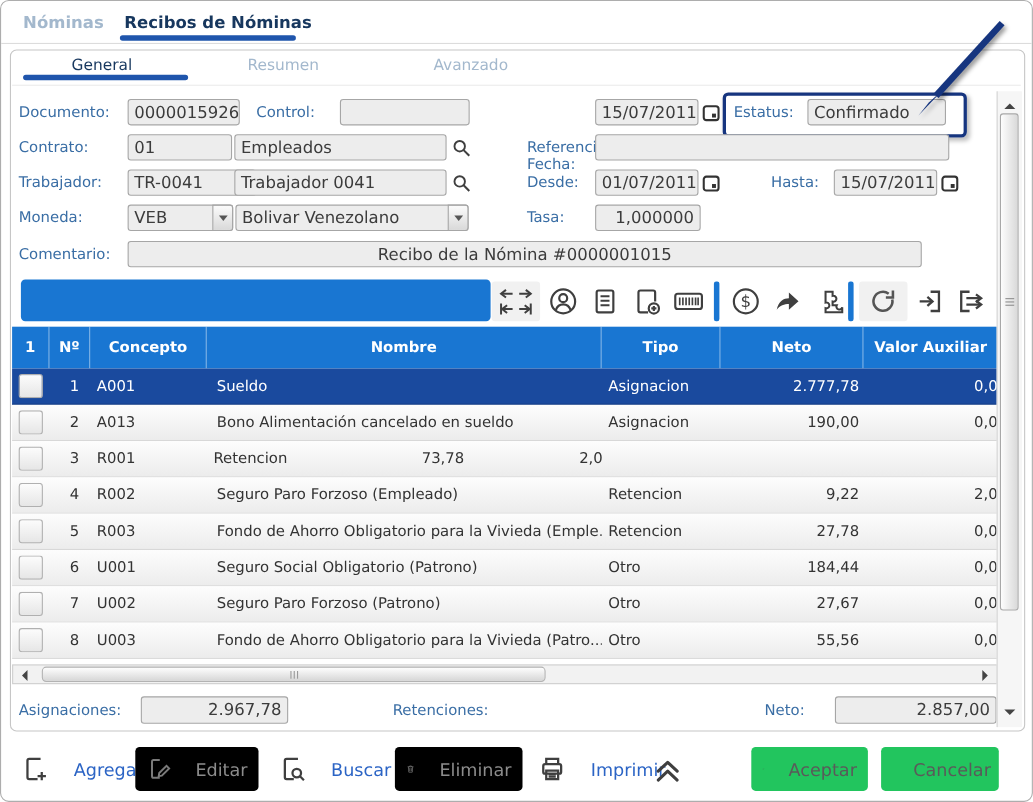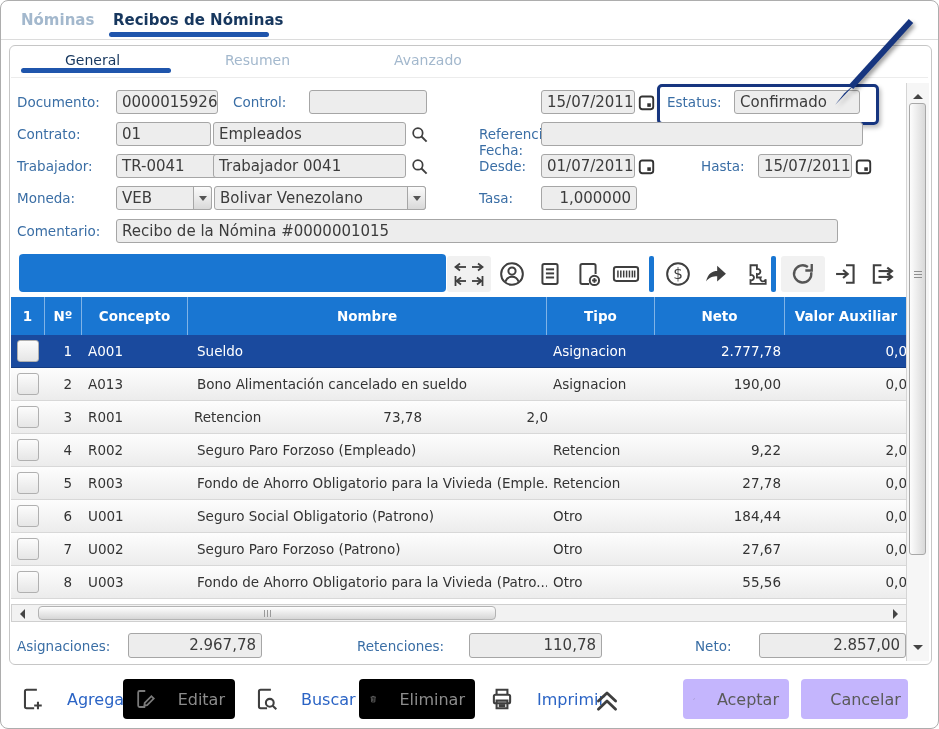--- a/index.html
+++ b/index.html
@@ -67,21 +67,21 @@
   .varrow{position:absolute;left:6px;width:0;height:0;border:5px solid transparent;}
   #vthumb{position:absolute;left:2px;top:20px;width:17px;height:452px;border:1px solid #a8a8a8;border-radius:3px;
     background:linear-gradient(90deg,#fdfdfd,#d9d9d9);box-sizing:border-box;}
   .vgrip{position:absolute;top:170px;left:4px;width:8px;height:1px;background:#8f8f8f;box-shadow:0 3px 0 #8f8f8f,0 -3px 0 #8f8f8f;}
   
   .total-field{position:absolute;top:632px;height:25px;}
   
   .act{position:absolute;top:678px;height:40px;display:flex;align-items:center;gap:22px;padding:0 10px;border-radius:4px;font-size:16px;}
   .act.enabled{color:#2b64c5;}
   .act.disabled{color:#8c8c8c;background:#000000;}
-  .act.gray{color:#5a5a5a;background:#c4b5fd;justify-content:center;}
+  .act.gray{color:#5a5a5a;background:#22c55e;justify-content:center;}
   svg{display:block;}
 </style>
 </head>
 <body>
 
 <div id="window">
 
   <div class="toptab inactive" style="left:20px;">Nóminas</div>
   <div class="toptab active" style="left:112px;">Recibos de Nóminas</div>
   <div class="tab-underline" style="left:108px;top:31px;width:160px;"></div>
@@ -151,21 +151,21 @@
 
   <div class="lbl" style="left:16px;top:189px;">Moneda:</div>
   <div class="field dd" style="left:115px;top:185px;width:96px;">VEB</div>
   <div class="dd-btn" style="left:192px;top:185px;"></div>
   <div class="field dd" style="left:213px;top:185px;width:212px;">Bolivar Venezolano</div>
   <div class="dd-btn" style="left:406px;top:185px;"></div>
   <div class="lbl" style="left:478px;top:189px;">Tasa:</div>
   <div class="field right" style="left:540px;top:185px;width:96px;">1,000000</div>
 
   <div class="lbl" style="left:16px;top:222px;">Comentario:</div>
-  <div class="field" style="left:115px;top:218px;width:722px;">Recibo de la Nómina #0000001015</div>
+  <div class="field" style="left:115px;top:218px;width:722px;text-align:center;">Recibo de la Nómina #0000001015</div>
 
   <div id="blue-bar"></div>
   <div class="ticon lightbg" style="left:446px;width:44px;">
     <svg width="36" height="30" viewBox="0 0 36 30" stroke="#3f3f3f" stroke-width="1.8" fill="none">
       <line x1="5" y1="8" x2="15" y2="8"></line>
         <polyline points="9,4.5 4.5,8 9,11.5"></polyline>
       <line x1="21" y1="8" x2="31" y2="8"></line>
         <polyline points="27,4.5 31.5,8 27,11.5"></polyline>
       <line x1="4.5" y1="17" x2="4.5" y2="27"></line>
         <line x1="6" y1="22" x2="15" y2="22"></line>
@@ -355,21 +355,20 @@
     <div class="harrow" style="left:3px;border-right-color:#444;"></div>
     <div class="harrow" style="right:3px;border-left-color:#444;"></div>
     <div id="hthumb">
         <div class="hgrip"></div>
       </div>
   </div>
 
   <div class="lbl" style="left:16px;top:637px;">Asignaciones:</div>
   <div class="field right total-field" style="left:127px;width:134px;">2.967,78</div>
   <div class="lbl" style="left:356px;top:637px;">Retenciones:</div>
-  <div class="field right total-field" style="left:468px;width:133px;">110,78</div>
   <div class="lbl" style="left:694px;top:637px;">Neto:</div>
   <div class="field right total-field" style="left:758px;width:147px;">2.857,00</div>
 
   <div id="vscroll">
     <div class="varrow" style="top:6px;border-bottom-color:#444;"></div>
     <div class="varrow" style="bottom:6px;border-top-color:#444;"></div>
     <div id="vthumb">
         <div class="vgrip"></div>
       </div>
   </div>

